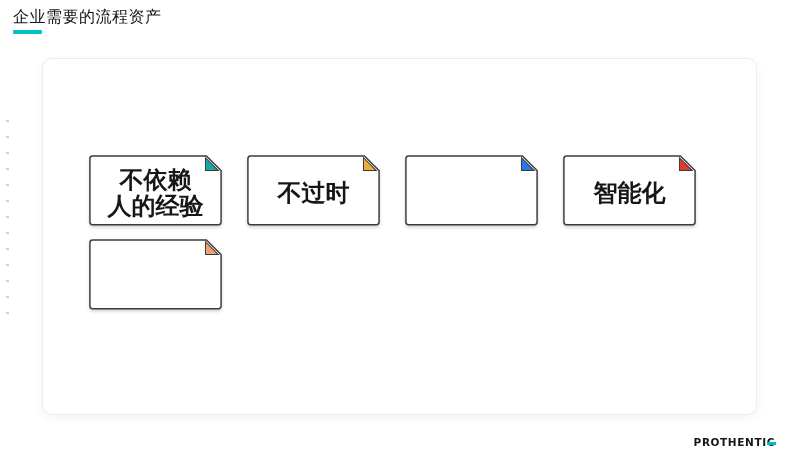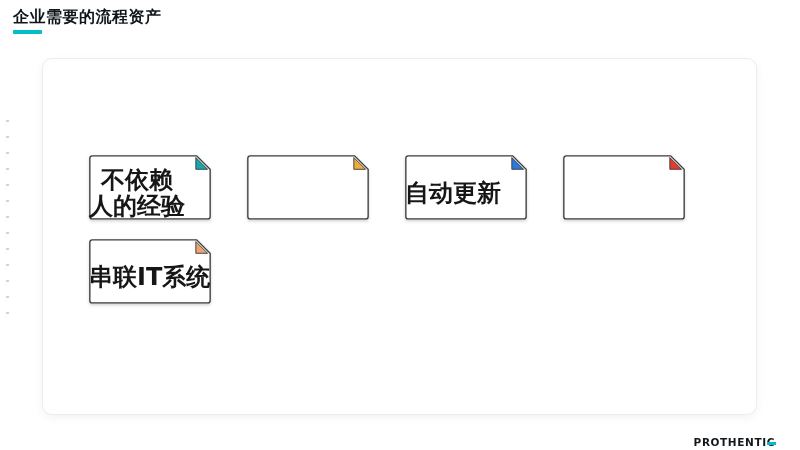--- a/index.html
+++ b/index.html
@@ -5,21 +5,21 @@
   html,body{margin:0;padding:0;}
   body{
     width:800px;height:450px;position:relative;overflow:hidden;
     background:#ffffff;
     font-family:"DejaVu Sans","Liberation Sans",sans-serif;
   }
 
   
   .slide-header{position:absolute;left:13px;top:6px;}
   .slide-title{
-    margin:0;font-size:16px;font-weight:700;color:#0e1619;
+    margin:0;font-size:16px;font-weight:400;color:#0e1619;
     letter-spacing:.5px;line-height:1.4;
   }
   .title-underline{
     width:29px;height:4px;margin-top:2px;border-radius:1px;
     background:#00C0C6;
   }
 
   
   .dotted-rail{
     position:absolute;left:6px;top:120px;width:3px;height:200px;
@@ -34,22 +34,22 @@
     box-shadow:0 3px 10px rgba(0,0,0,0.05);
   }
 
   
   .card-grid{
     position:absolute;left:46px;top:96px;
     display:grid;grid-template-columns:repeat(4,145px);
     gap:7px 13px;
   }
   .concept-card{
-    position:relative;width:122px;height:77px;
-    display:flex;align-items:center;justify-content:flex-start;
+    position:relative;width:133px;height:77px;
+    display:flex;align-items:center;justify-content:center;
   }
   .concept-card svg{
     position:absolute;inset:0;overflow:visible;display:block;
   }
   .paper-outline{
     fill:#ffffff;stroke:#3c3c3c;stroke-width:1.6;
     filter:drop-shadow(0 2px 2px rgba(0,0,0,0.18));
   }
   .corner-fold{
     stroke:#3c3c3c;stroke-width:1.1;stroke-linejoin:miter;
@@ -97,44 +97,44 @@
 人的经验</span>
     </div>
 
 
 
     <div class="concept-card">
       <svg viewBox="0 0 145 77">
         <path class="paper-outline" d="M4 1 H128 L144 17 V73 Q144 76 141 76 H4 Q1 76 1 73 V4 Q1 1 4 1 Z"></path>
         <polygon class="corner-fold" points="127,3 141,17 127,17" fill="#EEAC3C"></polygon>
       </svg>
+      <span class="card-label">不过时</span>
     </div>
 
     <div class="concept-card">
       <svg viewBox="0 0 145 77">
         <path class="paper-outline" d="M4 1 H128 L144 17 V73 Q144 76 141 76 H4 Q1 76 1 73 V4 Q1 1 4 1 Z"></path>
         <polygon class="corner-fold" points="127,3 141,17 127,17" fill="#2A79E0"></polygon>
       </svg>
-      <span class="card-label">自动更新</span>
     </div>
 
 
     <div class="concept-card">
       <svg viewBox="0 0 145 77">
         <path class="paper-outline" d="M4 1 H128 L144 17 V73 Q144 76 141 76 H4 Q1 76 1 73 V4 Q1 1 4 1 Z"></path>
         <polygon class="corner-fold" points="127,3 141,17 127,17" fill="#E43B30"></polygon>
       </svg>
+      <span class="card-label">智能化</span>
     </div>
 
     <div class="concept-card">
       <svg viewBox="0 0 145 77">
         <path class="paper-outline" d="M4 1 H128 L144 17 V73 Q144 76 141 76 H4 Q1 76 1 73 V4 Q1 1 4 1 Z"></path>
         <polygon class="corner-fold" points="127,3 141,17 127,17" fill="#EDA272"></polygon>
       </svg>
-      <span class="card-label">串联IT系统</span>
     </div>
 
   </div>
 </section>
 
 <div class="brand-logo">
   <span class="brand-text">PROTHENTIC</span>
   <span class="brand-tick" style="background: rgb(0, 192, 198);"></span>
 </div>
 

